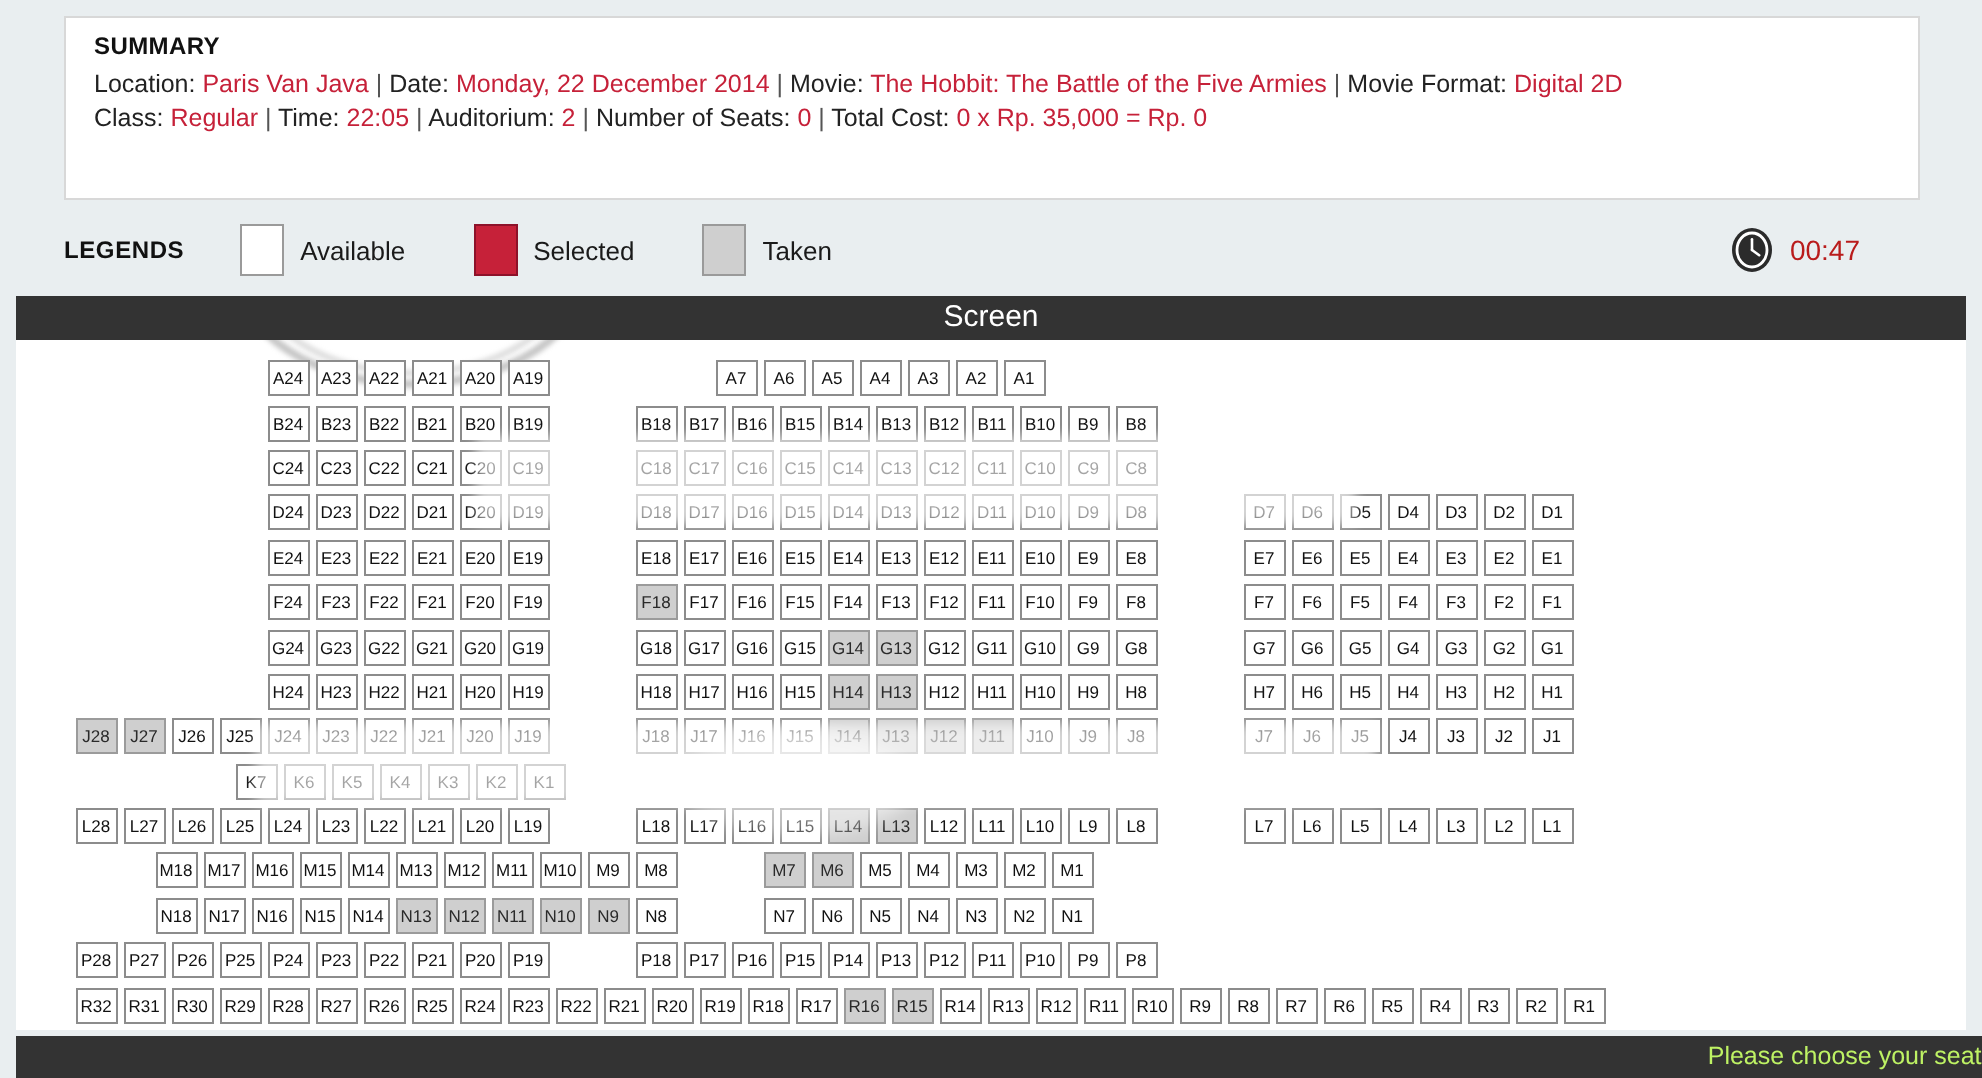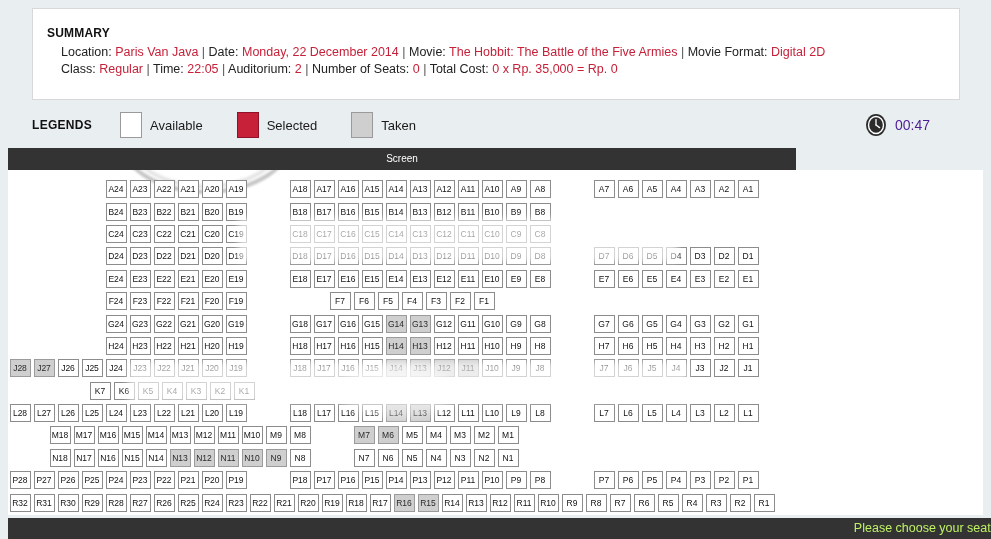--- a/index.html
+++ b/index.html
@@ -16,34 +16,33 @@
     background: #e9eef0;
   }
 
   
   .summary-panel {
     position: absolute;
     left: 32px; top: 8px;
     width: 928px; height: 92px;
     background: #ffffff;
     border: 1px solid #d8d8d8;
-    padding: 17px 14px 0 14px;
+    padding: 7px 14px 0 14px;
   }
   .summary-title {
     font-size: 12px;
     font-weight: bold;
     color: #111;
     letter-spacing: .2px;
     margin-bottom: 4px;
   }
   .summary-lines {
     font-size: 12.5px;
     color: #222;
     line-height: 16.5px;
-    margin-left: 14px;
   }
   .val { color: #c62139; }
   .sep { color: #555; }
 
   
   .legends-bar {
     position: absolute;
     left: 32px; top: 108px;
     width: 928px; height: 34px;
     display: flex;
@@ -63,41 +62,42 @@
     border: 1px solid #9a9a9a;
     margin-right: 8px;
   }
   .legend-text { font-size: 13px; color: #1a1a1a; }
   .timer-wrap {
     margin-left: auto;
     display: flex; align-items: center;
     padding-right: 30px;
   }
   .clock-icon { margin-right: 7px; display:block; }
-  .timer-text { font-size: 14px; color: #4c1d95; }
+  .timer-text { font-size: 14px; color: #b91c1c; }
 
   
   .screen-bar {
     position: absolute;
     left: 8px; top: 148px;
-    width: 788px; height: 22px;
+    width: 975px; height: 22px;
     background: #333333;
     color: #ffffff;
-    font-size: 10px;
+    font-size: 15px;
     text-align: center;
     line-height: 22px;
   }
 
   
   .seat-area {
     position: absolute;
     left: 8px; top: 170px;
     width: 975px; height: 345px;
     background: #ffffff;
     overflow: hidden;
+    padding-left: 28px;
   }
   .curve-arc {
     position: absolute;
     left: 108px; top: -96px;
     width: 180px; height: 120px;
     border: 4px solid rgba(150,150,150,.55);
     border-radius: 50%;
     filter: blur(1.2px);
     pointer-events: none;
   }
@@ -245,33 +245,20 @@
           <div class="row-indent" style="width: 96px;"></div>
           <div class="blk">
             <div class="seat">A24</div>
             <div class="seat">A23</div>
             <div class="seat">A22</div>
             <div class="seat">A21</div>
             <div class="seat">A20</div>
             <div class="seat">A19</div>
           </div>
           <div class="gap-mid"></div>
-          <div class="blk">
-            <div class="seat">A18</div>
-            <div class="seat">A17</div>
-            <div class="seat">A16</div>
-            <div class="seat">A15</div>
-            <div class="seat">A14</div>
-            <div class="seat">A13</div>
-            <div class="seat">A12</div>
-            <div class="seat">A11</div>
-            <div class="seat">A10</div>
-            <div class="seat">A9</div>
-            <div class="seat">A8</div>
-          </div>
           <div class="gap-right"></div>
           <div class="blk">
             <div class="seat">A7</div>
             <div class="seat">A6</div>
             <div class="seat">A5</div>
             <div class="seat">A4</div>
             <div class="seat">A3</div>
             <div class="seat">A2</div>
             <div class="seat">A1</div>
           </div>
@@ -402,20 +389,33 @@
           <div class="row-indent" style="width: 96px;"></div>
           <div class="blk">
             <div class="seat">F24</div>
             <div class="seat">F23</div>
             <div class="seat">F22</div>
             <div class="seat">F21</div>
             <div class="seat">F20</div>
             <div class="seat">F19</div>
           </div>
           <div class="gap-mid"></div>
+          <div class="blk">
+            <div class="seat taken">F18</div>
+            <div class="seat">F17</div>
+            <div class="seat">F16</div>
+            <div class="seat">F15</div>
+            <div class="seat">F14</div>
+            <div class="seat">F13</div>
+            <div class="seat">F12</div>
+            <div class="seat">F11</div>
+            <div class="seat">F10</div>
+            <div class="seat">F9</div>
+            <div class="seat">F8</div>
+          </div>
           <div class="gap-right"></div>
           <div class="blk">
             <div class="seat">F7</div>
             <div class="seat">F6</div>
             <div class="seat">F5</div>
             <div class="seat">F4</div>
             <div class="seat">F3</div>
             <div class="seat">F2</div>
             <div class="seat">F1</div>
           </div>
@@ -658,29 +658,20 @@
             <div class="seat">P15</div>
             <div class="seat">P14</div>
             <div class="seat">P13</div>
             <div class="seat">P12</div>
             <div class="seat">P11</div>
             <div class="seat">P10</div>
             <div class="seat">P9</div>
             <div class="seat">P8</div>
           </div>
           <div class="gap-right"></div>
-          <div class="blk">
-            <div class="seat">P7</div>
-            <div class="seat">P6</div>
-            <div class="seat">P5</div>
-            <div class="seat">P4</div>
-            <div class="seat">P3</div>
-            <div class="seat">P2</div>
-            <div class="seat">P1</div>
-          </div>
         </div>
         <div class="seat-row">
           <div class="row-indent" style="width: 0px;"></div>
           <div class="blk">
             <div class="seat">R32</div>
             <div class="seat">R31</div>
             <div class="seat">R30</div>
             <div class="seat">R29</div>
             <div class="seat">R28</div>
             <div class="seat">R27</div>

